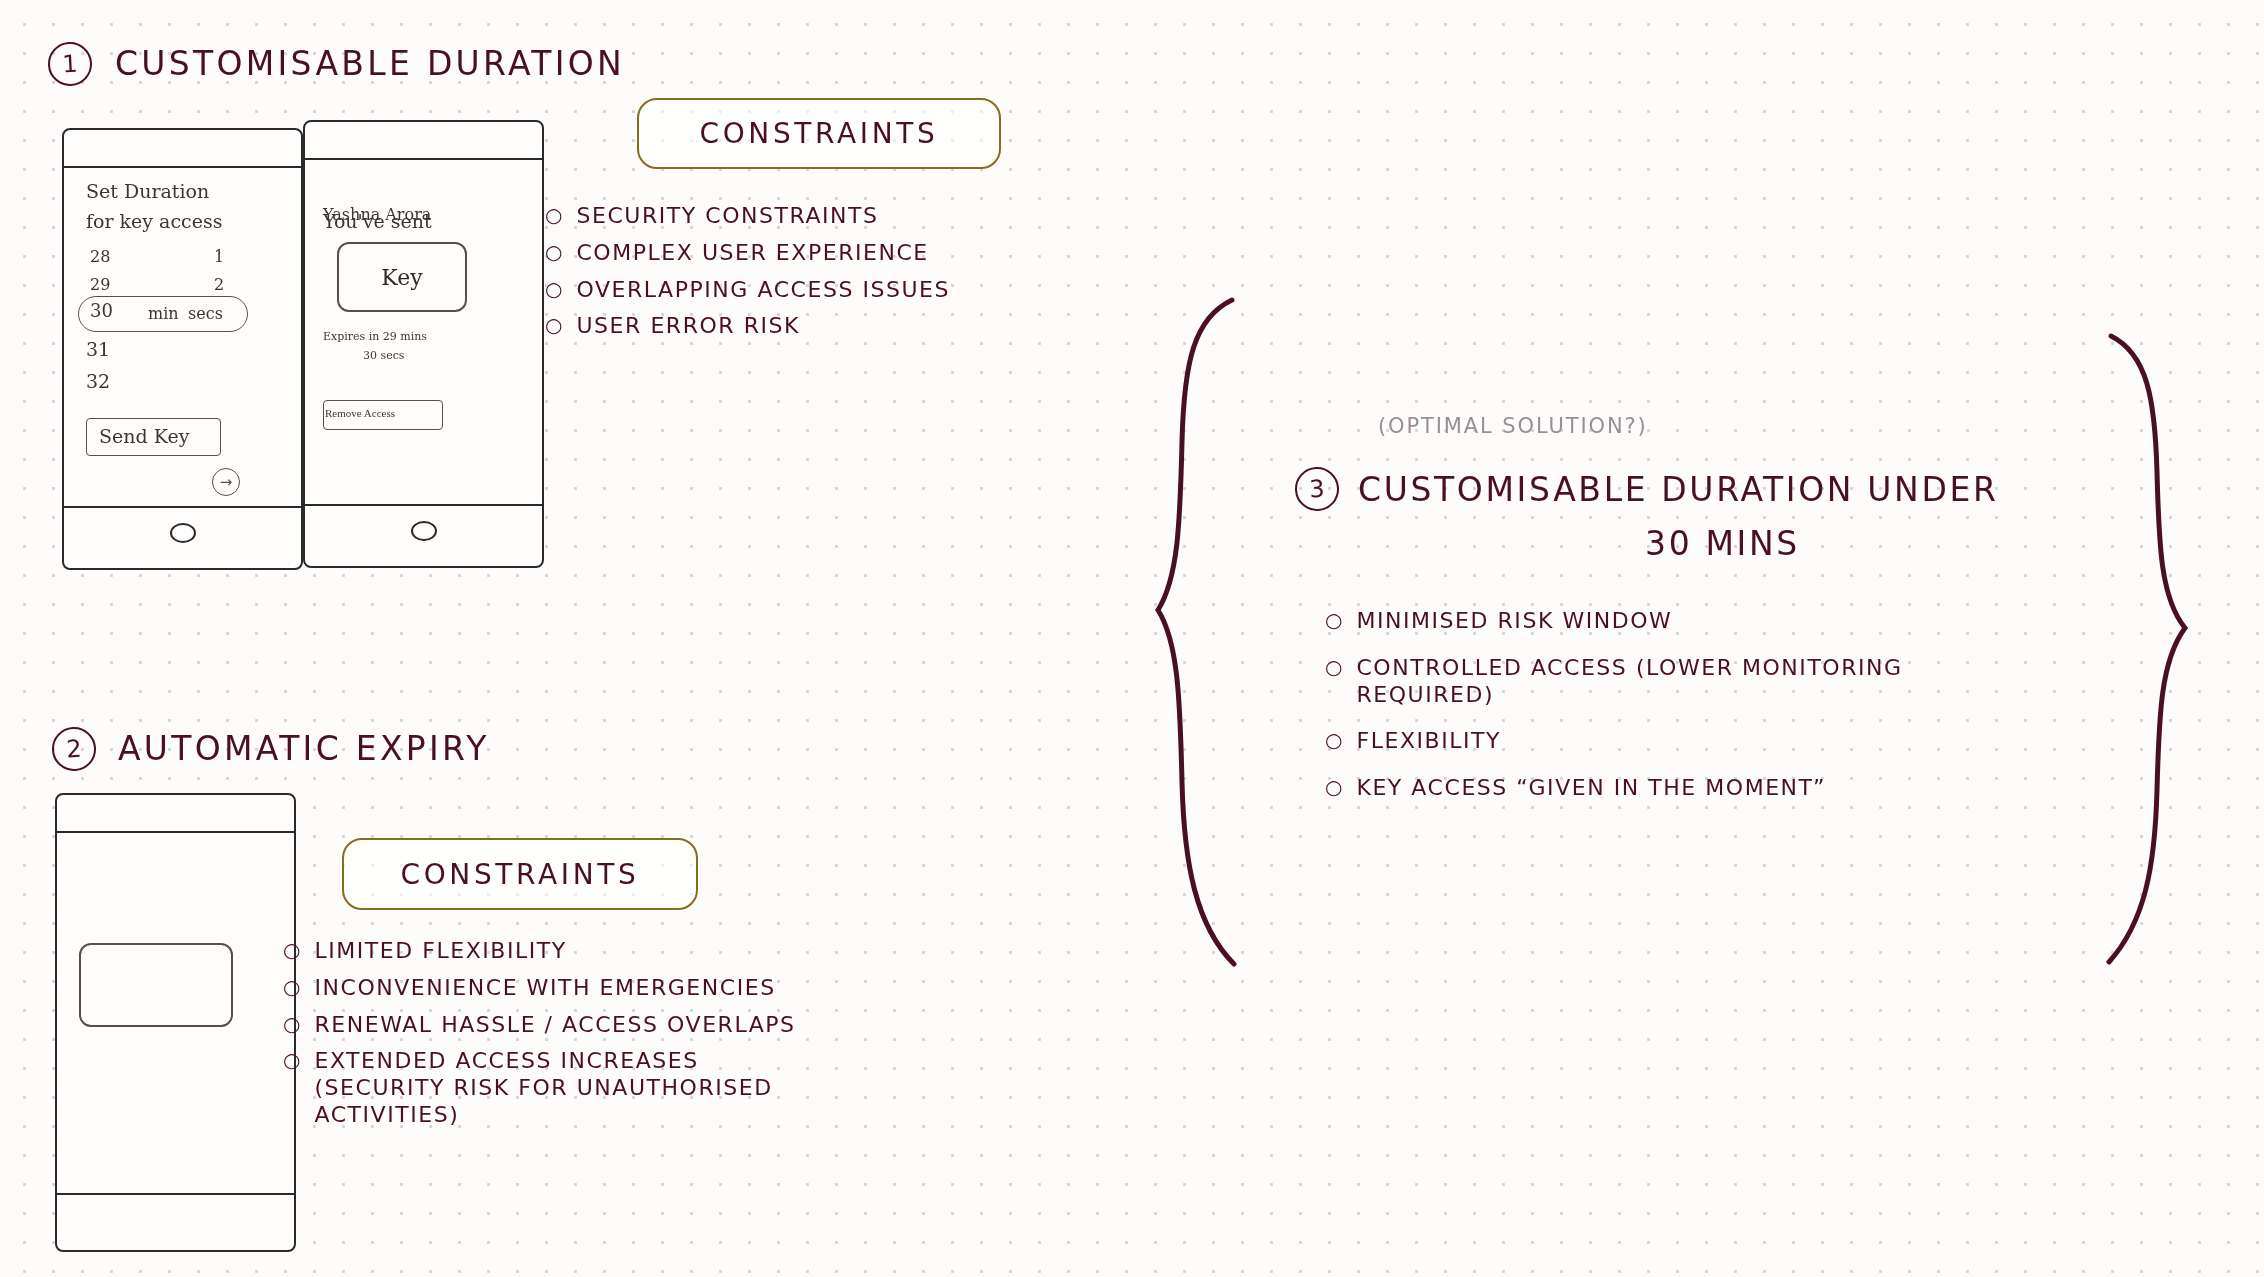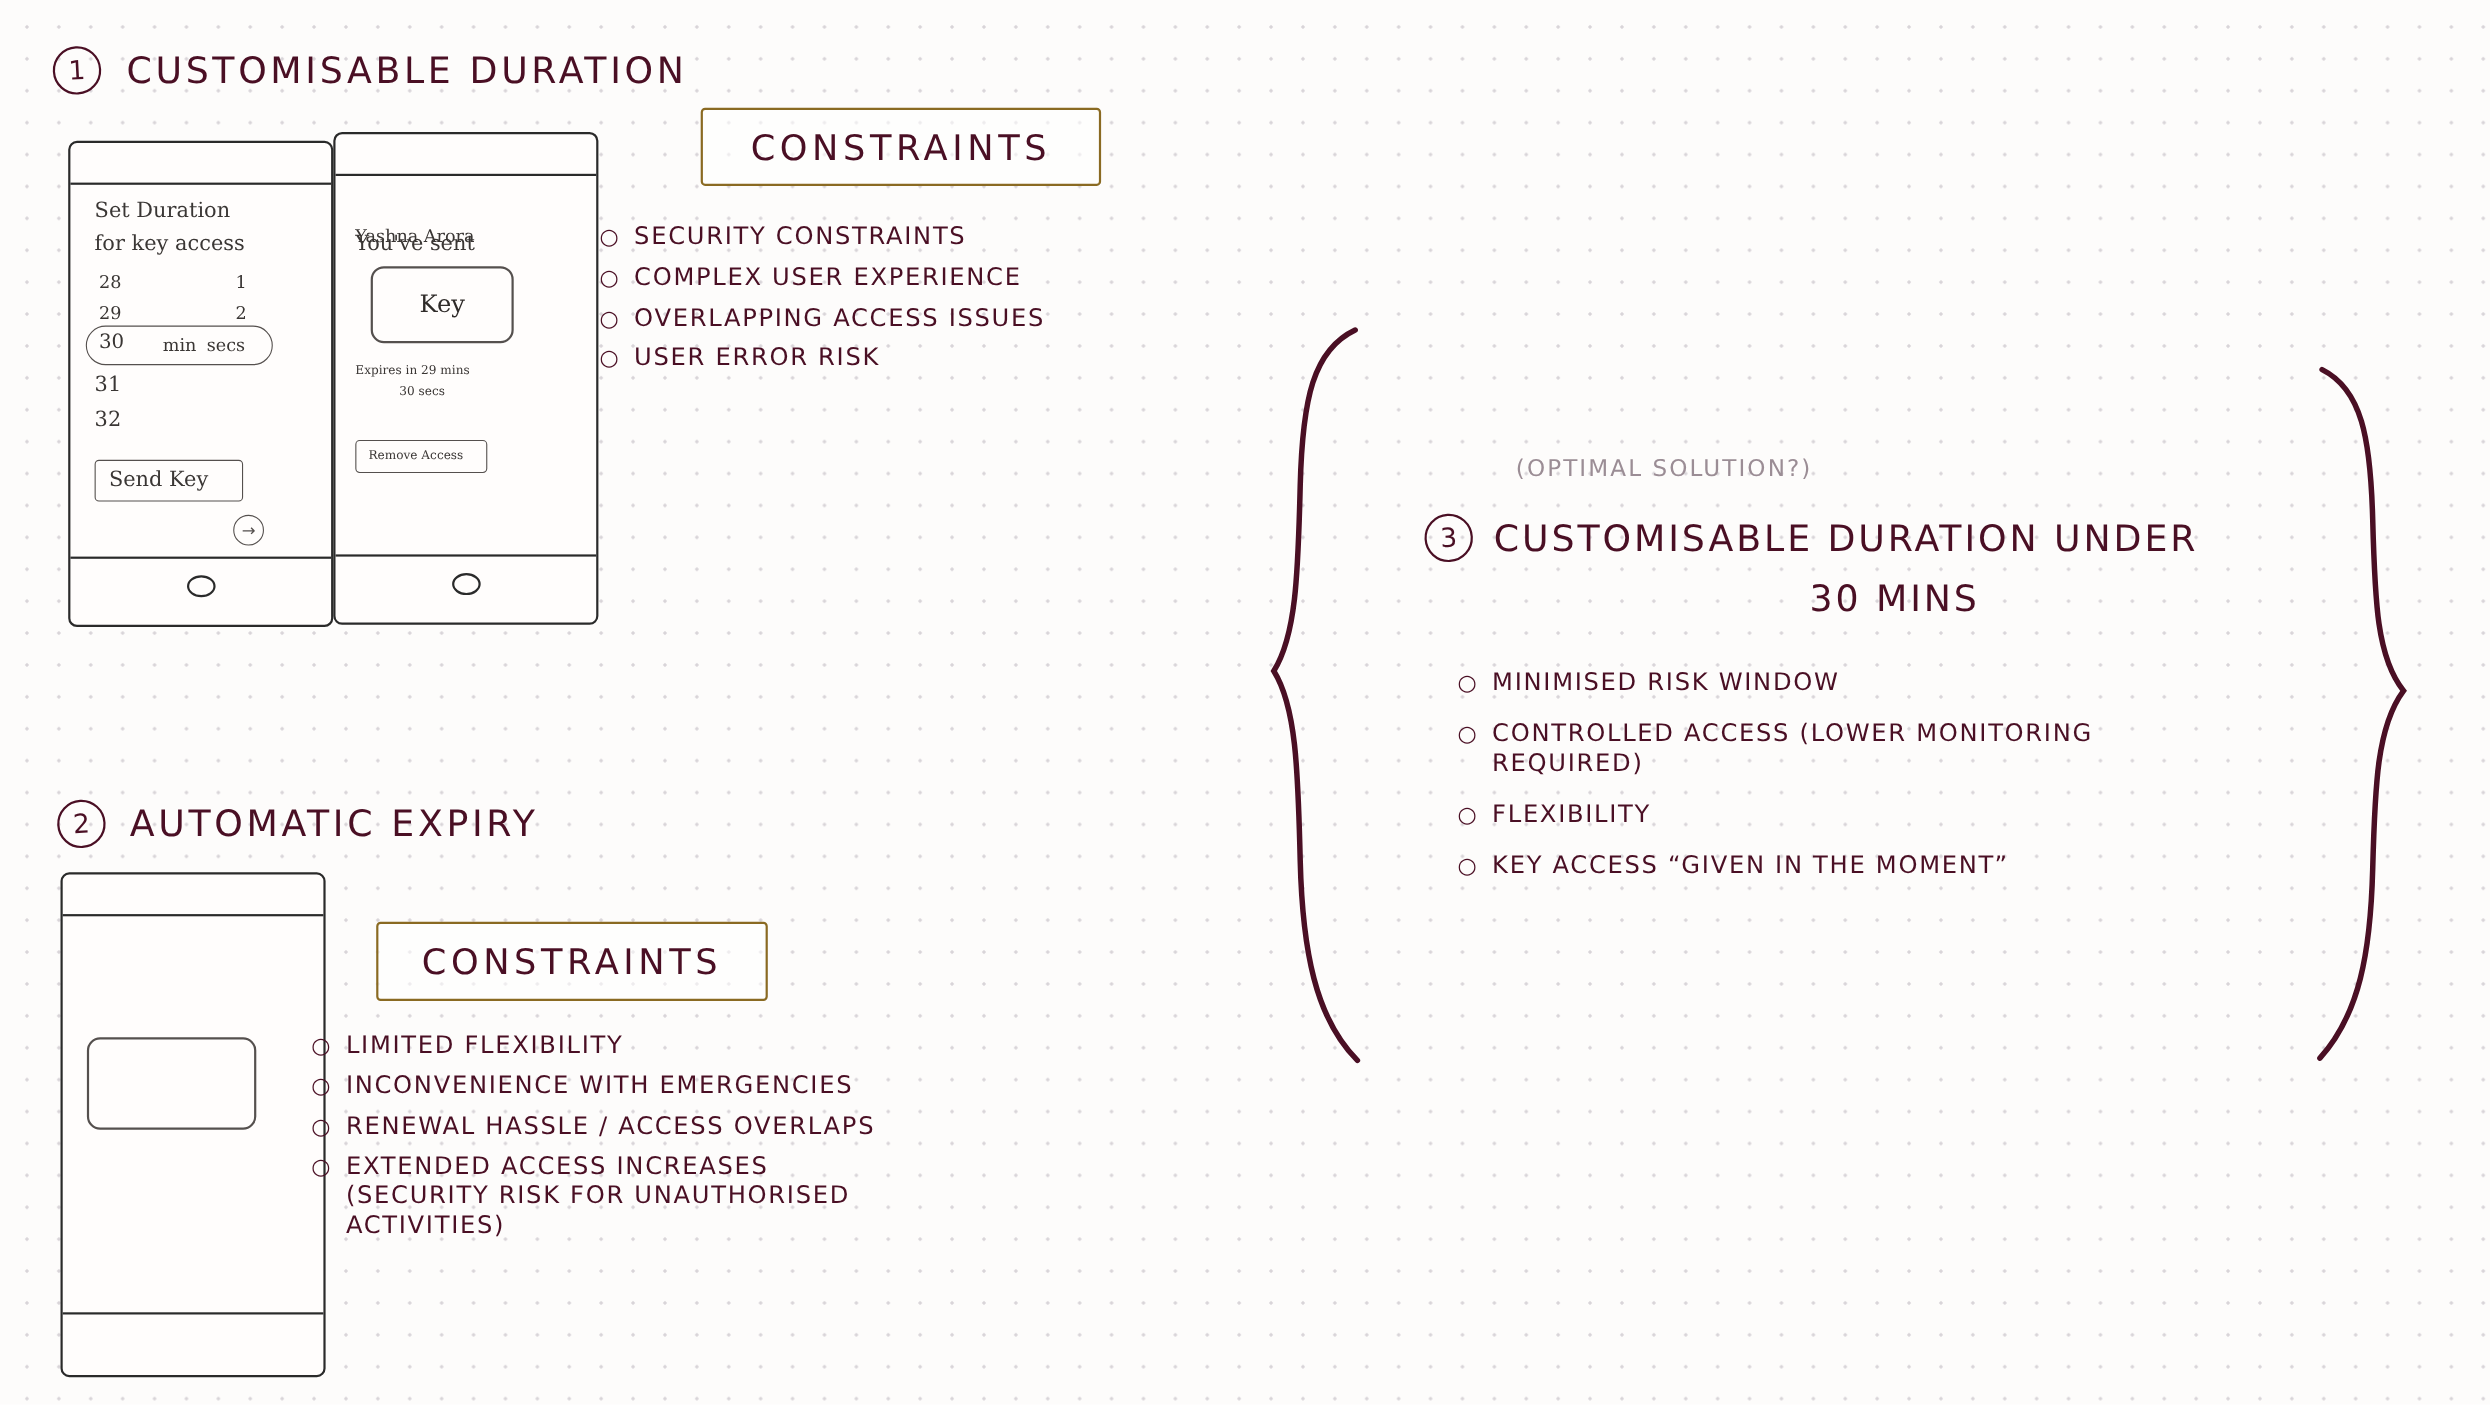--- a/index.html
+++ b/index.html
@@ -115,26 +115,26 @@
     align-items: center;
     justify-content: center;
     font-size: 15px;
     color: #55504e;
   }
 
   
   .constraints-box {
     position: absolute;
     border: 2.6px solid #8a6a22;
-    border-radius: 4px;
+    border-radius: 20px;
     display: flex;
     align-items: center;
     justify-content: center;
     color: #4a0f24;
-    font-size: 32px;
+    font-size: 28px;
     letter-spacing: 0.13em;
     background: rgba(255,255,255,0.55);
   }
 
   
   .bullet-list {
     position: absolute;
   }
   .bullet-row {
     display: flex;
@@ -229,21 +229,21 @@
 
     <div class="phone-text" style="left:18px; top:52px;margin-top:36px;">You've sent</div>
     <div class="phone-text small" style="left:18px; top:83px;">Yashna Arora</div>
 
     <div class="key-box" style="left:32px; top:120px; width:126px; height:66px;">Key</div>
 
     <div class="phone-text tiny" style="left:18px; top:208px;">Expires in 29 mins</div>
     <div class="phone-text tiny" style="left:58px; top:227px;">30 secs</div>
 
     <div class="box-btn" style="left:18px; top:278px; width:118px; height:28px;">
-      <div class="phone-text tiny" style="left:11px; top:6px;">Remove Access</div>
+      <div class="phone-text tiny" style="left:1px; top:6px;font-family:Liberation Serif, serif;">Remove Access</div>
     </div>
   </div>
 
   <div class="constraints-box" style="left:637px; top:98px; width:360px; height:67px;">CONSTRAINTS</div>
 
   <div class="bullet-list" style="left:545px; top:203px; width:640px;">
     <div class="bullet-row">
       <span class="bullet-mark">○</span>
       <span class="bullet-text">SECURITY CONSTRAINTS</span>
     </div>

